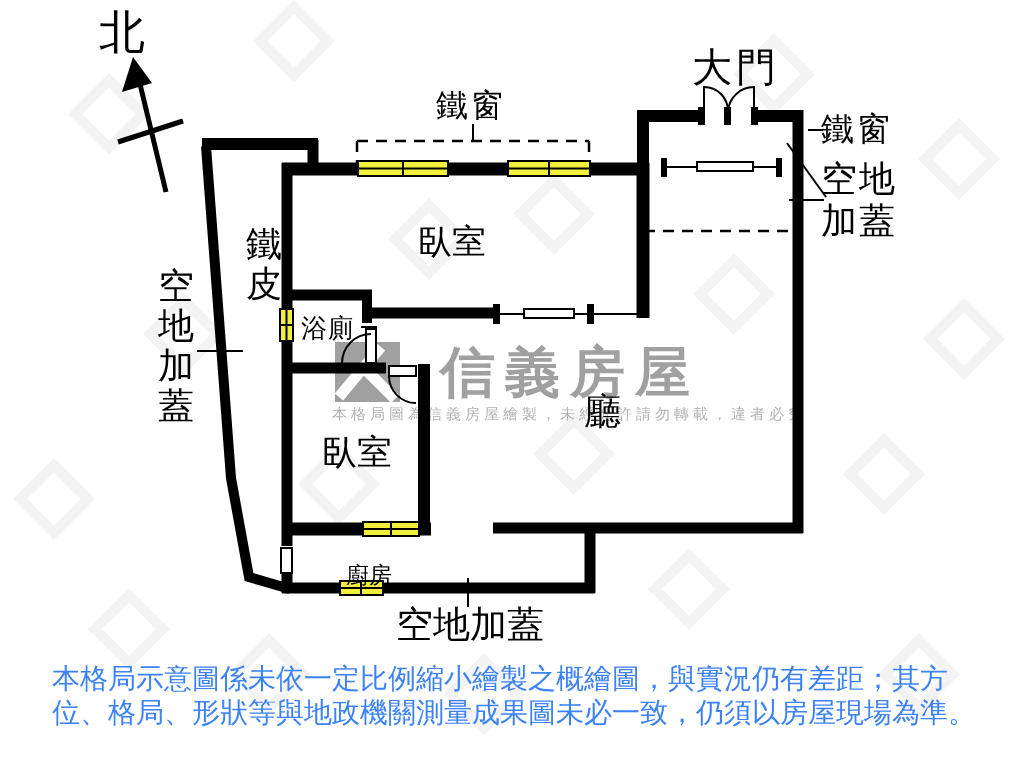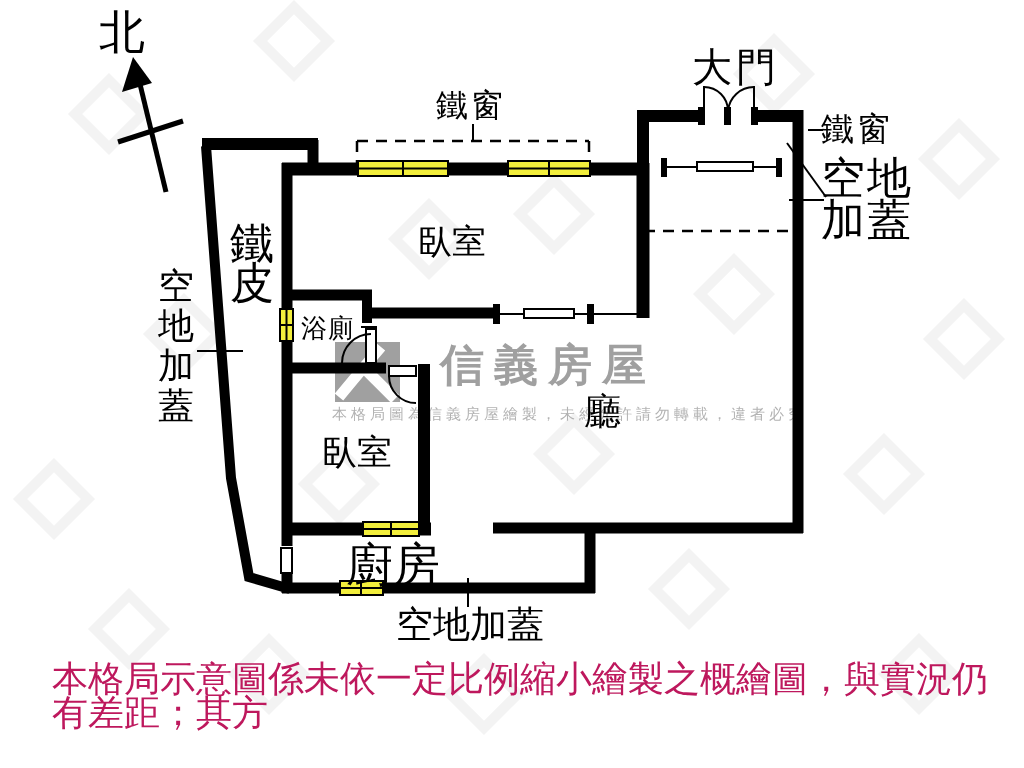--- a/index.html
+++ b/index.html
@@ -4,34 +4,34 @@
 <style>
   html,body{margin:0;padding:0;background:#fff;}
   .stage{position:relative;width:1024px;height:768px;background:#fff;overflow:hidden;
          font-family:"Liberation Serif","DejaVu Serif",serif;}
   
   .tile{position:absolute;width:38px;height:38px;border:10px solid var(--tile,#f3f3f3);
         transform:rotate(45deg);}
   
   .wm-box{position:absolute;left:335px;top:342px;width:65px;height:60px;
           background:var(--watermark-gray,#a0a0a0);}
-  .wm-brand{position:absolute;left:440px;top:336px;font-size:44px;font-weight:bold;
+  .wm-brand{position:absolute;left:440px;top:336px;font-size:55px;font-weight:bold;
             letter-spacing:10px;color:var(--watermark-gray,#a0a0a0);
             font-family:"Liberation Sans","DejaVu Sans",sans-serif;white-space:nowrap;}
   .wm-notice{position:absolute;left:332px;top:405px;font-size:15px;letter-spacing:4px;
              color:var(--watermark-light,#b2b2b2);
              font-family:"Liberation Sans","DejaVu Sans",sans-serif;white-space:nowrap;}
   svg.plan{position:absolute;left:0;top:0;}
   svg.plan line, svg.plan path, svg.plan polyline{stroke:var(--wall,#000);}
   svg.plan .win{fill:var(--window-fill,#f2ee3c);stroke:var(--wall,#000);stroke-width:2;}
   
   .lbl{position:absolute;color:#000;white-space:pre-line;line-height:1.1;}
   .vert{word-break:break-all;text-align:center;}
-  .footer{position:absolute;left:52px;top:662px;width:960px;font-size:36px;
-          line-height:34px;color:#be185d;}
+  .footer{position:absolute;left:52px;top:662px;width:960px;font-size:28px;
+          line-height:34px;color:#3b82f6;}
 </style>
 </head>
 <body>
 
 <div class="stage">
 
   <div>
     <div class="tile" style="left:80px;top:85px"></div>
     <div class="tile" style="left:265px;top:12px"></div>
     <div class="tile" style="left:525px;top:185px"></div>
@@ -173,27 +173,28 @@
       <line x1="789" y1="200" x2="824" y2="200" stroke-width="2"></line>
       <line x1="197" y1="351" x2="243" y2="351" stroke-width="2"></line>
       <line x1="468" y1="578" x2="468" y2="607" stroke-width="2"></line>
     </g>
   </svg>
 
   <div class="lbl" style="left:99px;top:8px;font-size:46px">北</div>
   <div class="lbl" style="left:436px;top:88px;font-size:32px;letter-spacing:3px">鐵窗</div>
   <div class="lbl" style="left:692px;top:46px;font-size:40px;letter-spacing:4px">大門</div>
   <div class="lbl" style="left:821px;top:111px;font-size:33px;letter-spacing:3px">鐵窗</div>
-  <div class="lbl" style="left:821px;top:158px;font-size:44px;letter-spacing:2px;line-height:42px">空地
+  <div class="lbl" style="left:821px;top:158px;font-size:36px;letter-spacing:2px;line-height:42px">空地
 加蓋</div>
-  <div class="lbl vert" style="left:230px;top:224px;width:40px;font-size:44px;line-height:40px">鐵皮</div>
+  <div class="lbl vert" style="left:244px;top:224px;width:40px;font-size:36px;line-height:40px">鐵皮</div>
   <div class="lbl vert" style="left:156px;top:266px;width:40px;font-size:36px;line-height:40px">空地加蓋</div>
   <div class="lbl" style="left:418px;top:223px;font-size:34px">臥室</div>
   <div class="lbl" style="left:301px;top:315px;font-size:26px;letter-spacing:1px">浴廁</div>
   <div class="lbl" style="left:322px;top:434px;font-size:35px">臥室</div>
   <div class="lbl" style="left:584px;top:392px;font-size:37px">廳</div>
-  <div class="lbl" style="left:346px;top:540px;font-size:47px">廚房</div>
+  <div class="lbl" style="left:346px;top:563px;font-size:23px">廚房</div>
   <div class="lbl" style="left:396px;top:605px;font-size:37px">空地加蓋</div>
 
   <div class="footer">
     <div>本格局示意圖係未依一定比例縮小繪製之概繪圖，與實況仍有差距；其方</div>
+    <div>位、格局、形狀等與地政機關測量成果圖未必一致，仍須以房屋現場為準。</div>
   </div>
 </div>
 
 </body></html>

